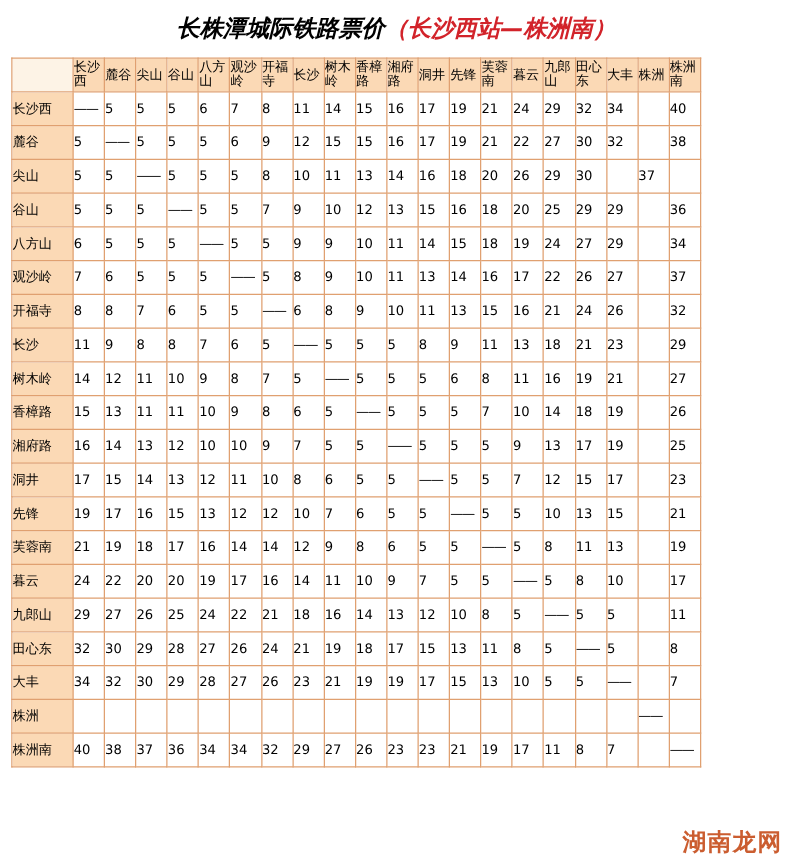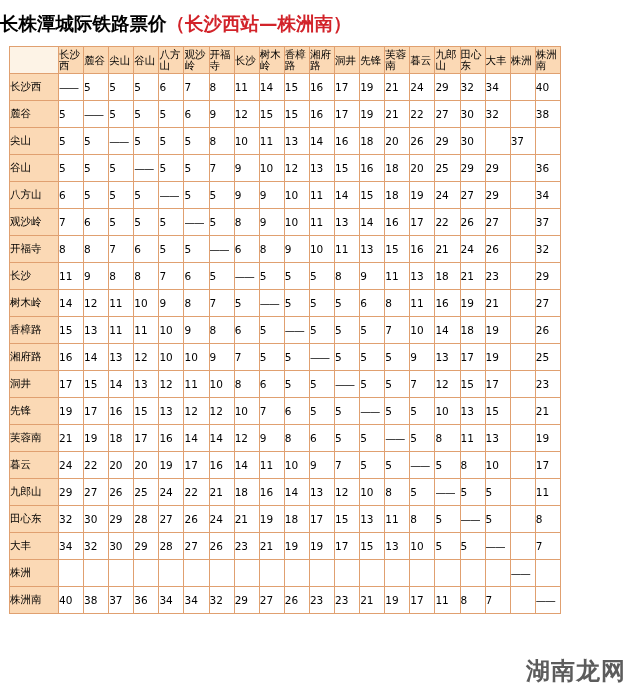--- a/index.html
+++ b/index.html
@@ -16,27 +16,28 @@
     overflow: hidden;
   }
   .page {
     width: 634px;
     height: 693px;
     position: relative;
     box-sizing: border-box;
     padding: 0;
   }
   .title {
-    text-align: left;
+    text-align: center;
     font-size: 18.5px;
     font-weight: bold;
     letter-spacing: 0px;
     padding: 13px 0 11px 0;
     color: #000;
     line-height: 1.2;
+    font-style: italic;
   }
   .title .red {
     color: #d2232a;
   }
   table.fare {
     border-collapse: collapse;
     table-layout: fixed;
     width: 552px;
     margin: 0 9px;
     font-size: 10.5px;
@@ -83,23 +84,23 @@
     background: #ffffff;
     color: #000;
     font-size: 10.5px;
     padding-left: 3px;
     letter-spacing: -1px;
   }
   .watermark {
     position: absolute;
     right: 8px;
     bottom: 6px;
-    font-size: 24px;
+    font-size: 19px;
     font-weight: bold;
-    color: #404040;
+    color: #c2410c;
     letter-spacing: 1px;
     font-family: "DejaVu Sans", "Liberation Sans", sans-serif;
     text-shadow: 0 1px 0 #fff;
     opacity: 0.85;
   }
 </style>
 </head>
 <body>
 
 <div class="page">

